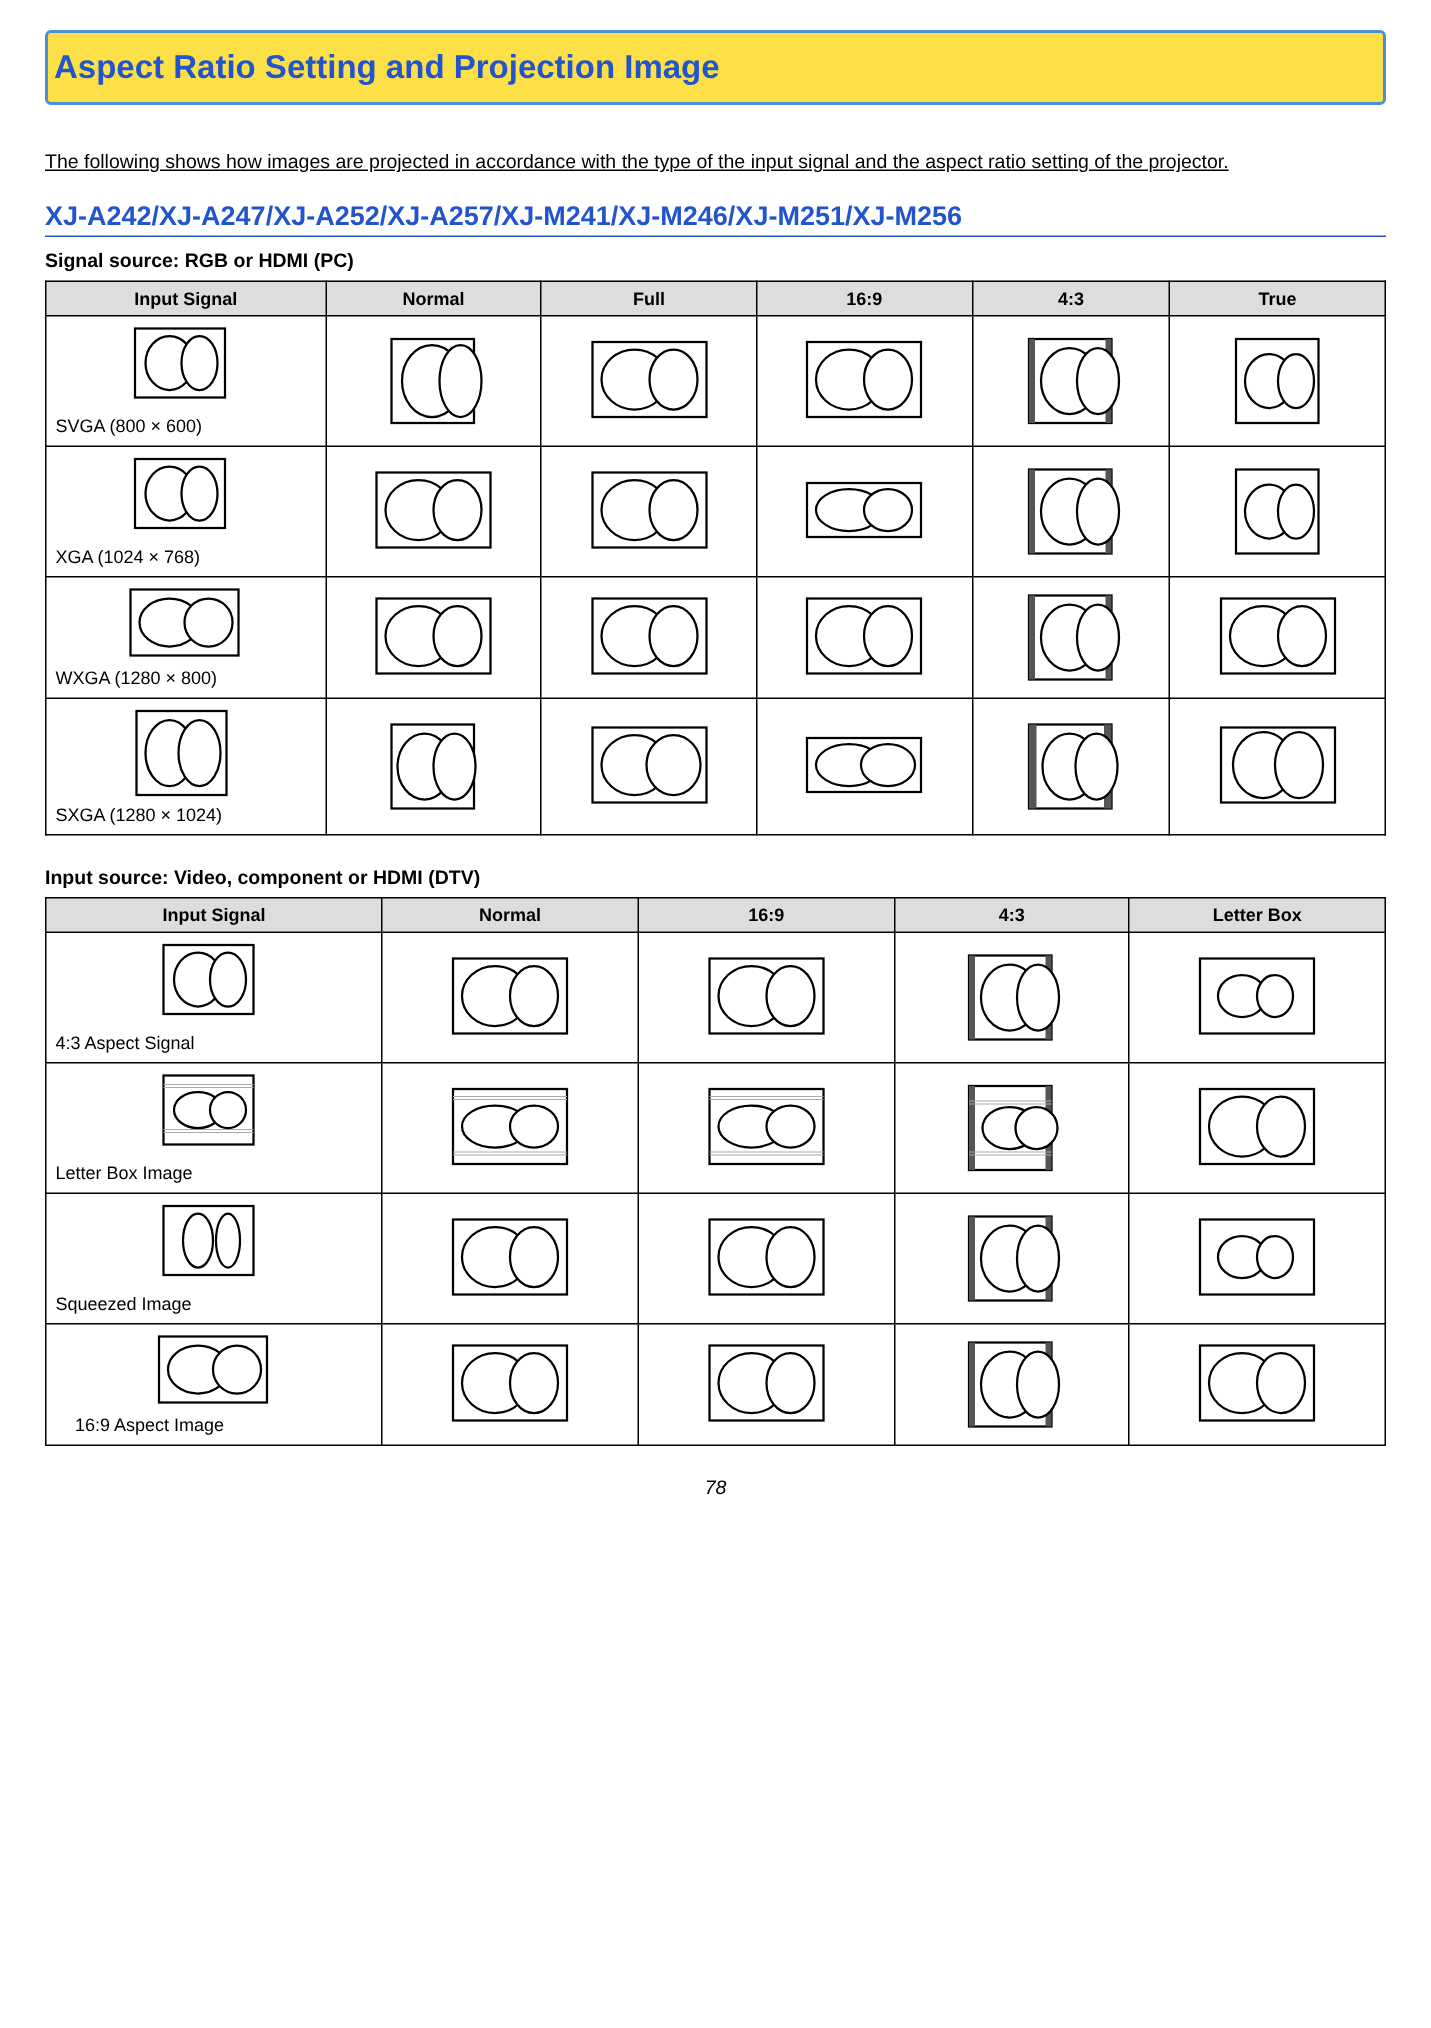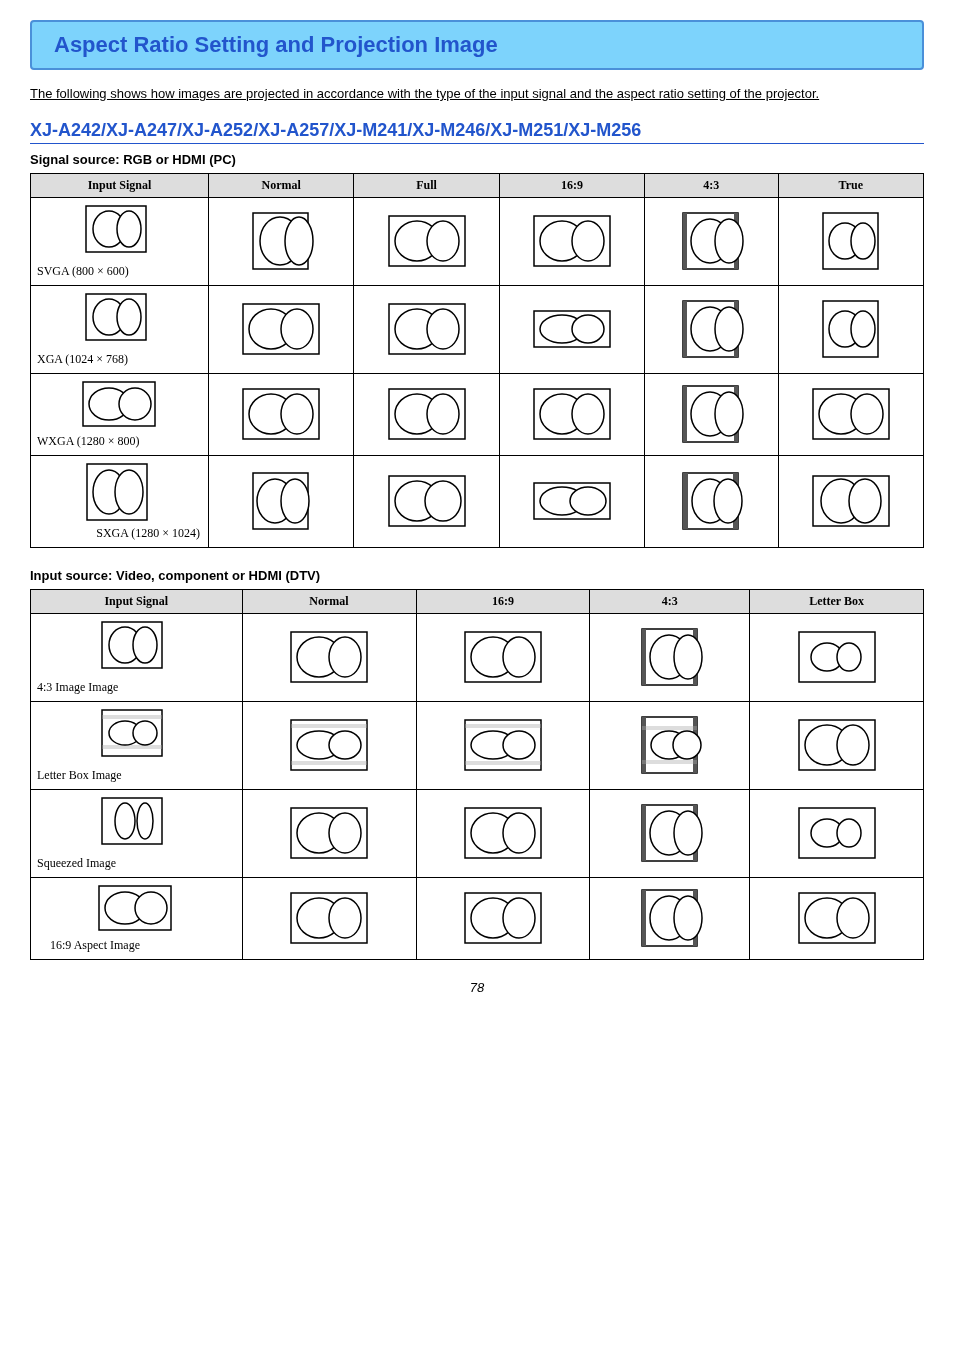--- a/index.html
+++ b/index.html
@@ -7,25 +7,25 @@
       font-family: Arial, sans-serif;
       font-size: 13px;
       background: #fff;
       color: #000;
       width: 954px;
       min-height: 1352px;
       padding: 20px 30px;
     }
 
     .page-title {
-      background: #7dd3fc;
+      background: #fde047;
       border: 2px solid #4a90d9;
       border-radius: 4px;
-      padding: 10px 22px;
-      margin-bottom: 14px;
+      padding: 10px 4px;
+      margin-bottom: 28px;
     }
     .page-title h1 {
       font-size: 22px;
       font-weight: bold;
       color: #2255cc;
     }
 
     .intro-text {
       font-size: 13px;
       margin-bottom: 16px;
@@ -46,21 +46,20 @@
       font-size: 13px;
       font-weight: bold;
       margin-bottom: 6px;
     }
 
     .signal-table {
       width: 100%;
       border-collapse: collapse;
       border: 1px solid #000;
       margin-bottom: 20px;
-      font-family: Liberation Serif, serif;
     }
 
     .signal-table th {
       background: #ddd;
       font-size: 12px;
       font-weight: bold;
       text-align: center;
       border: 1px solid #000;
       padding: 4px 6px;
     }
@@ -268,21 +267,21 @@
       </td>
     </tr>
 
     <tr>
       <td class="label-cell">
         <svg class="proj" width="68" height="62">
           <rect x="2" y="2" width="60" height="56" fill="white" stroke="black" stroke-width="1.5"></rect>
           <ellipse cx="24" cy="30" rx="16" ry="22" fill="white" stroke="black" stroke-width="1.5"></ellipse>
           <ellipse cx="44" cy="30" rx="14" ry="22" fill="white" stroke="black" stroke-width="1.5"></ellipse>
         </svg>
-        <div style="margin-top:2px;text-align:right;">SXGA (1280 × 1024)</div>
+        <div style="margin-top:2px;">SXGA (1280 × 1024)</div>
       </td>
       <td>
         <svg class="proj" width="72" height="60">
           <rect x="8" y="2" width="55" height="56" fill="white" stroke="black" stroke-width="1.5"></rect>
           <ellipse cx="30" cy="30" rx="18" ry="22" fill="white" stroke="black" stroke-width="1.5"></ellipse>
           <ellipse cx="50" cy="30" rx="14" ry="22" fill="white" stroke="black" stroke-width="1.5"></ellipse>
         </svg>
       </td>
       <td>
         <svg class="proj" width="80" height="55">
@@ -332,21 +331,21 @@
   </thead>
   <tbody>
 
     <tr>
       <td class="label-cell">
         <svg class="proj" width="70" height="58">
           <rect x="2" y="2" width="60" height="46" fill="white" stroke="black" stroke-width="1.5"></rect>
           <ellipse cx="25" cy="25" rx="16" ry="18" fill="white" stroke="black" stroke-width="1.5"></ellipse>
           <ellipse cx="45" cy="25" rx="12" ry="18" fill="white" stroke="black" stroke-width="1.5"></ellipse>
         </svg>
-        <div style="margin-top:2px;">4:3 Image Image</div>
+        <div style="margin-top:2px;">4:3 Aspect Signal</div>
       </td>
 
       <td>
         <svg class="proj" width="80" height="55">
           <rect x="2" y="2" width="76" height="50" fill="white" stroke="black" stroke-width="1.5"></rect>
           <ellipse cx="30" cy="27" rx="22" ry="20" fill="white" stroke="black" stroke-width="1.5"></ellipse>
           <ellipse cx="56" cy="27" rx="16" ry="20" fill="white" stroke="black" stroke-width="1.5"></ellipse>
         </svg>
       </td>
 

